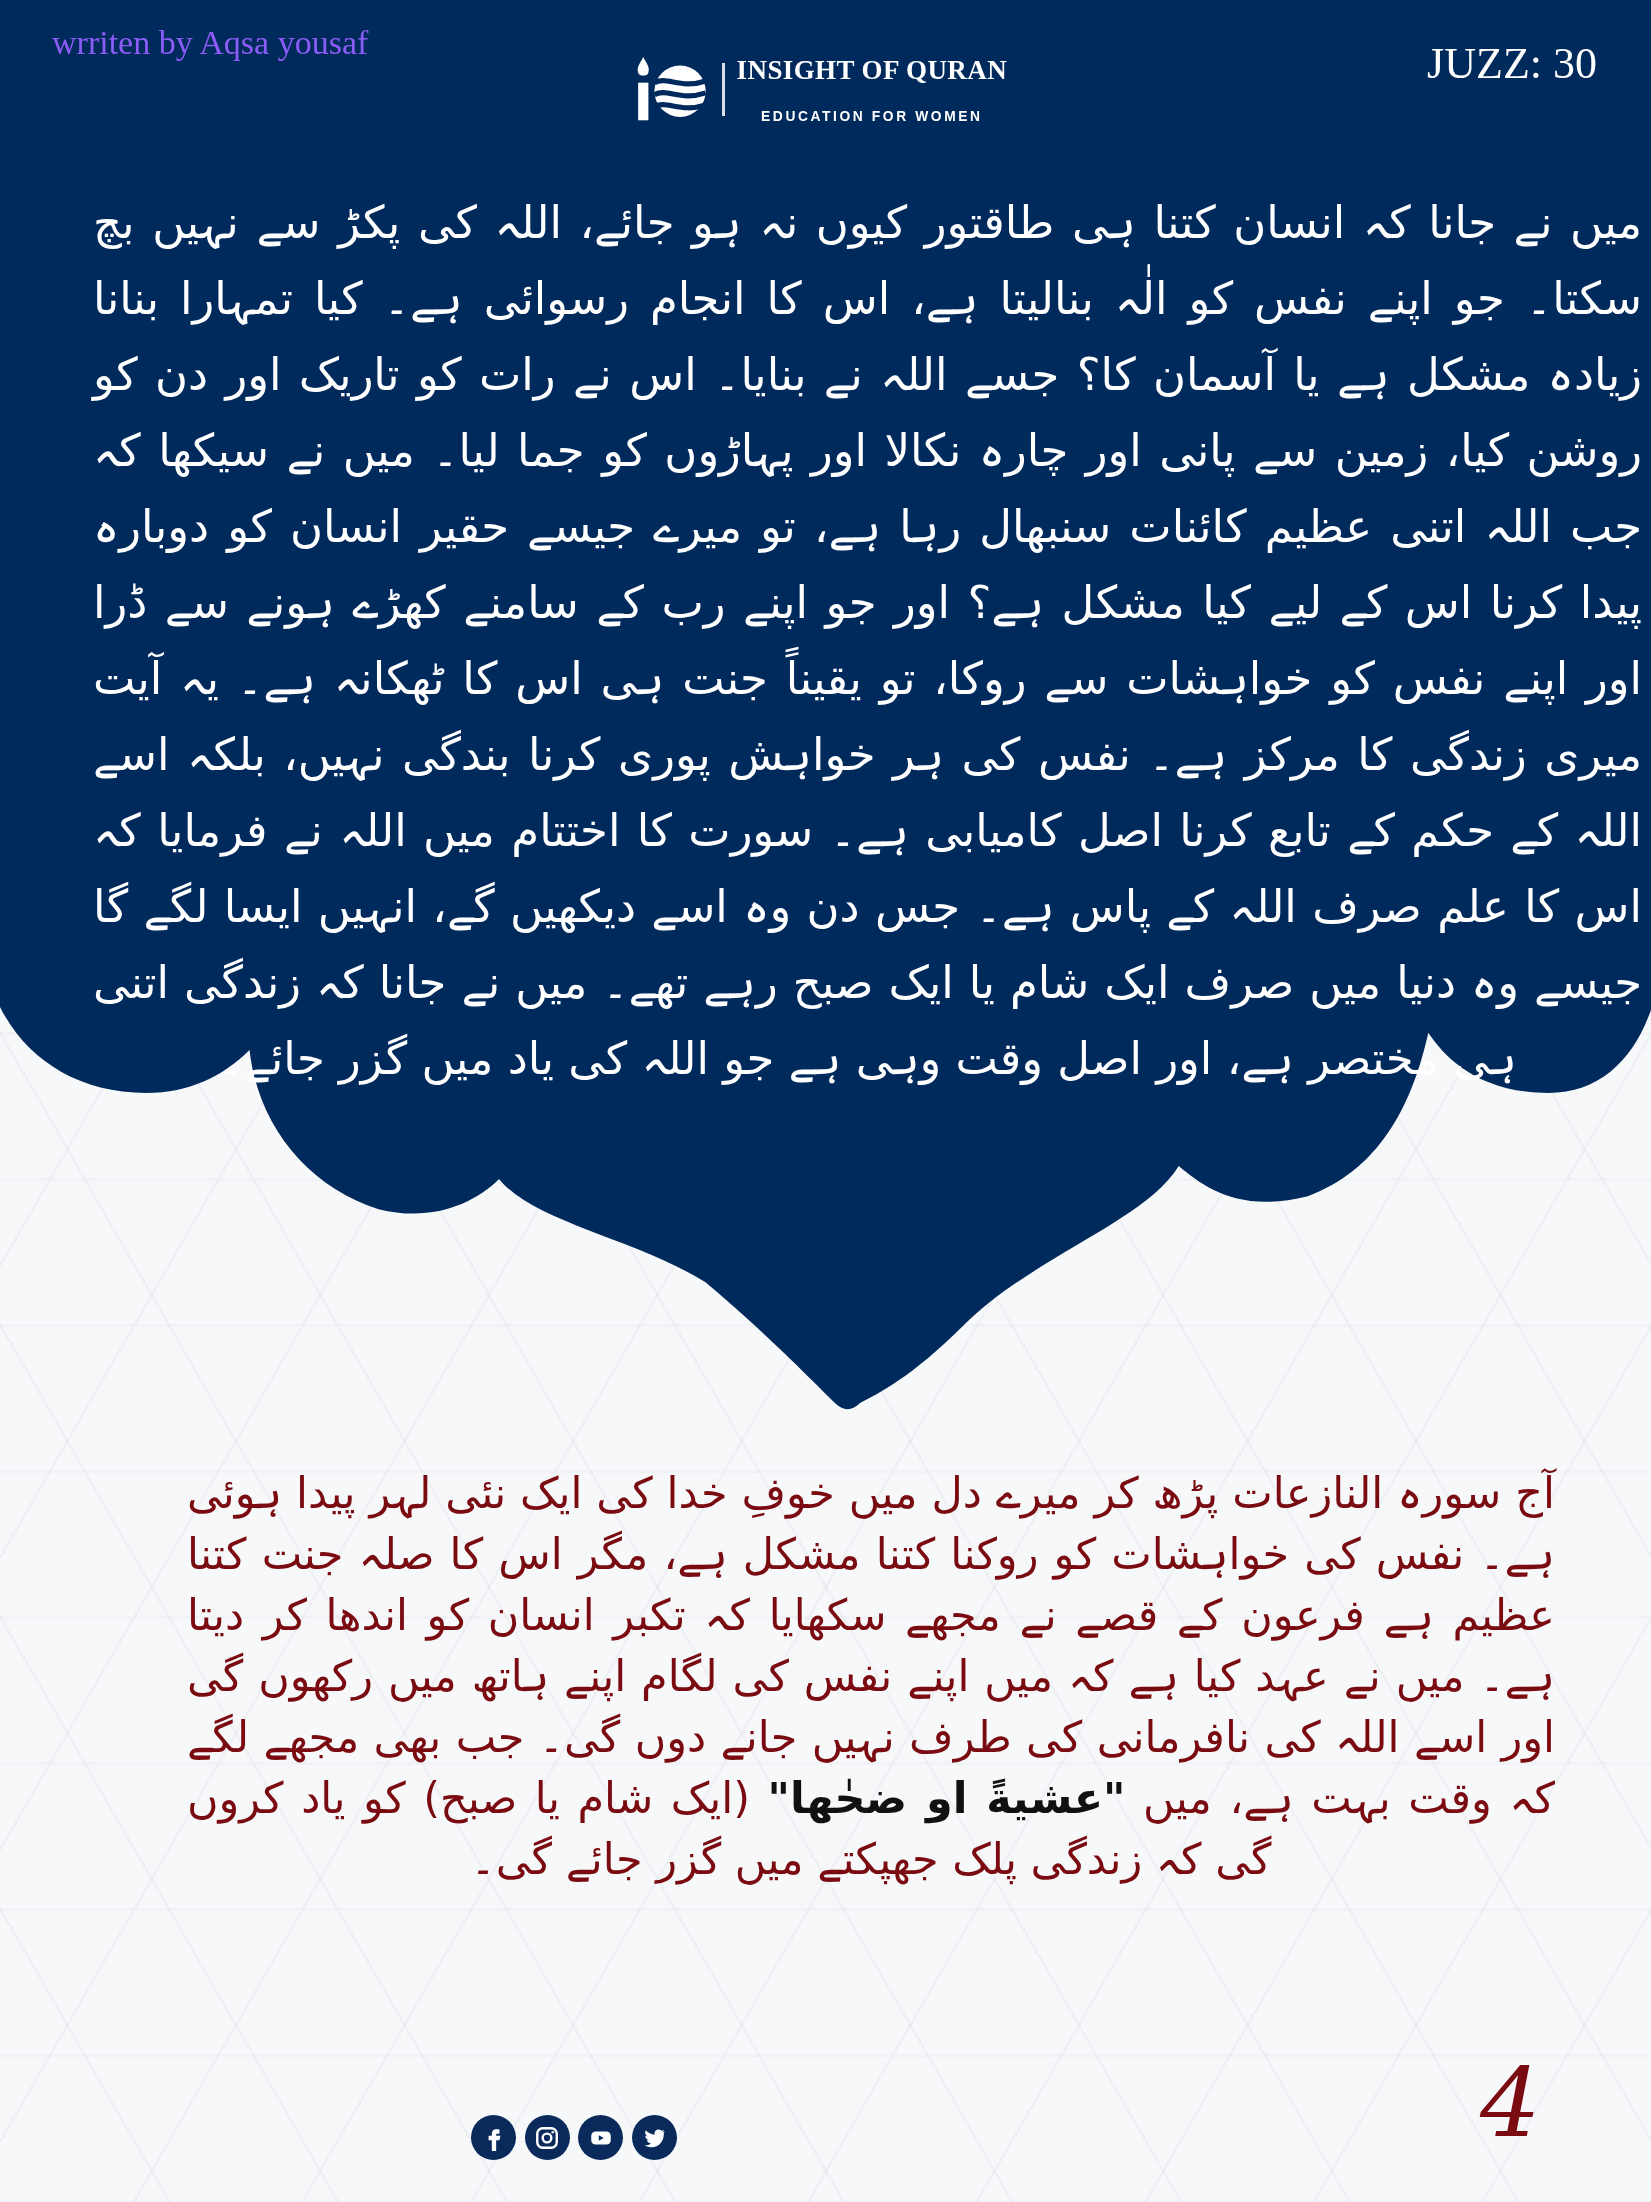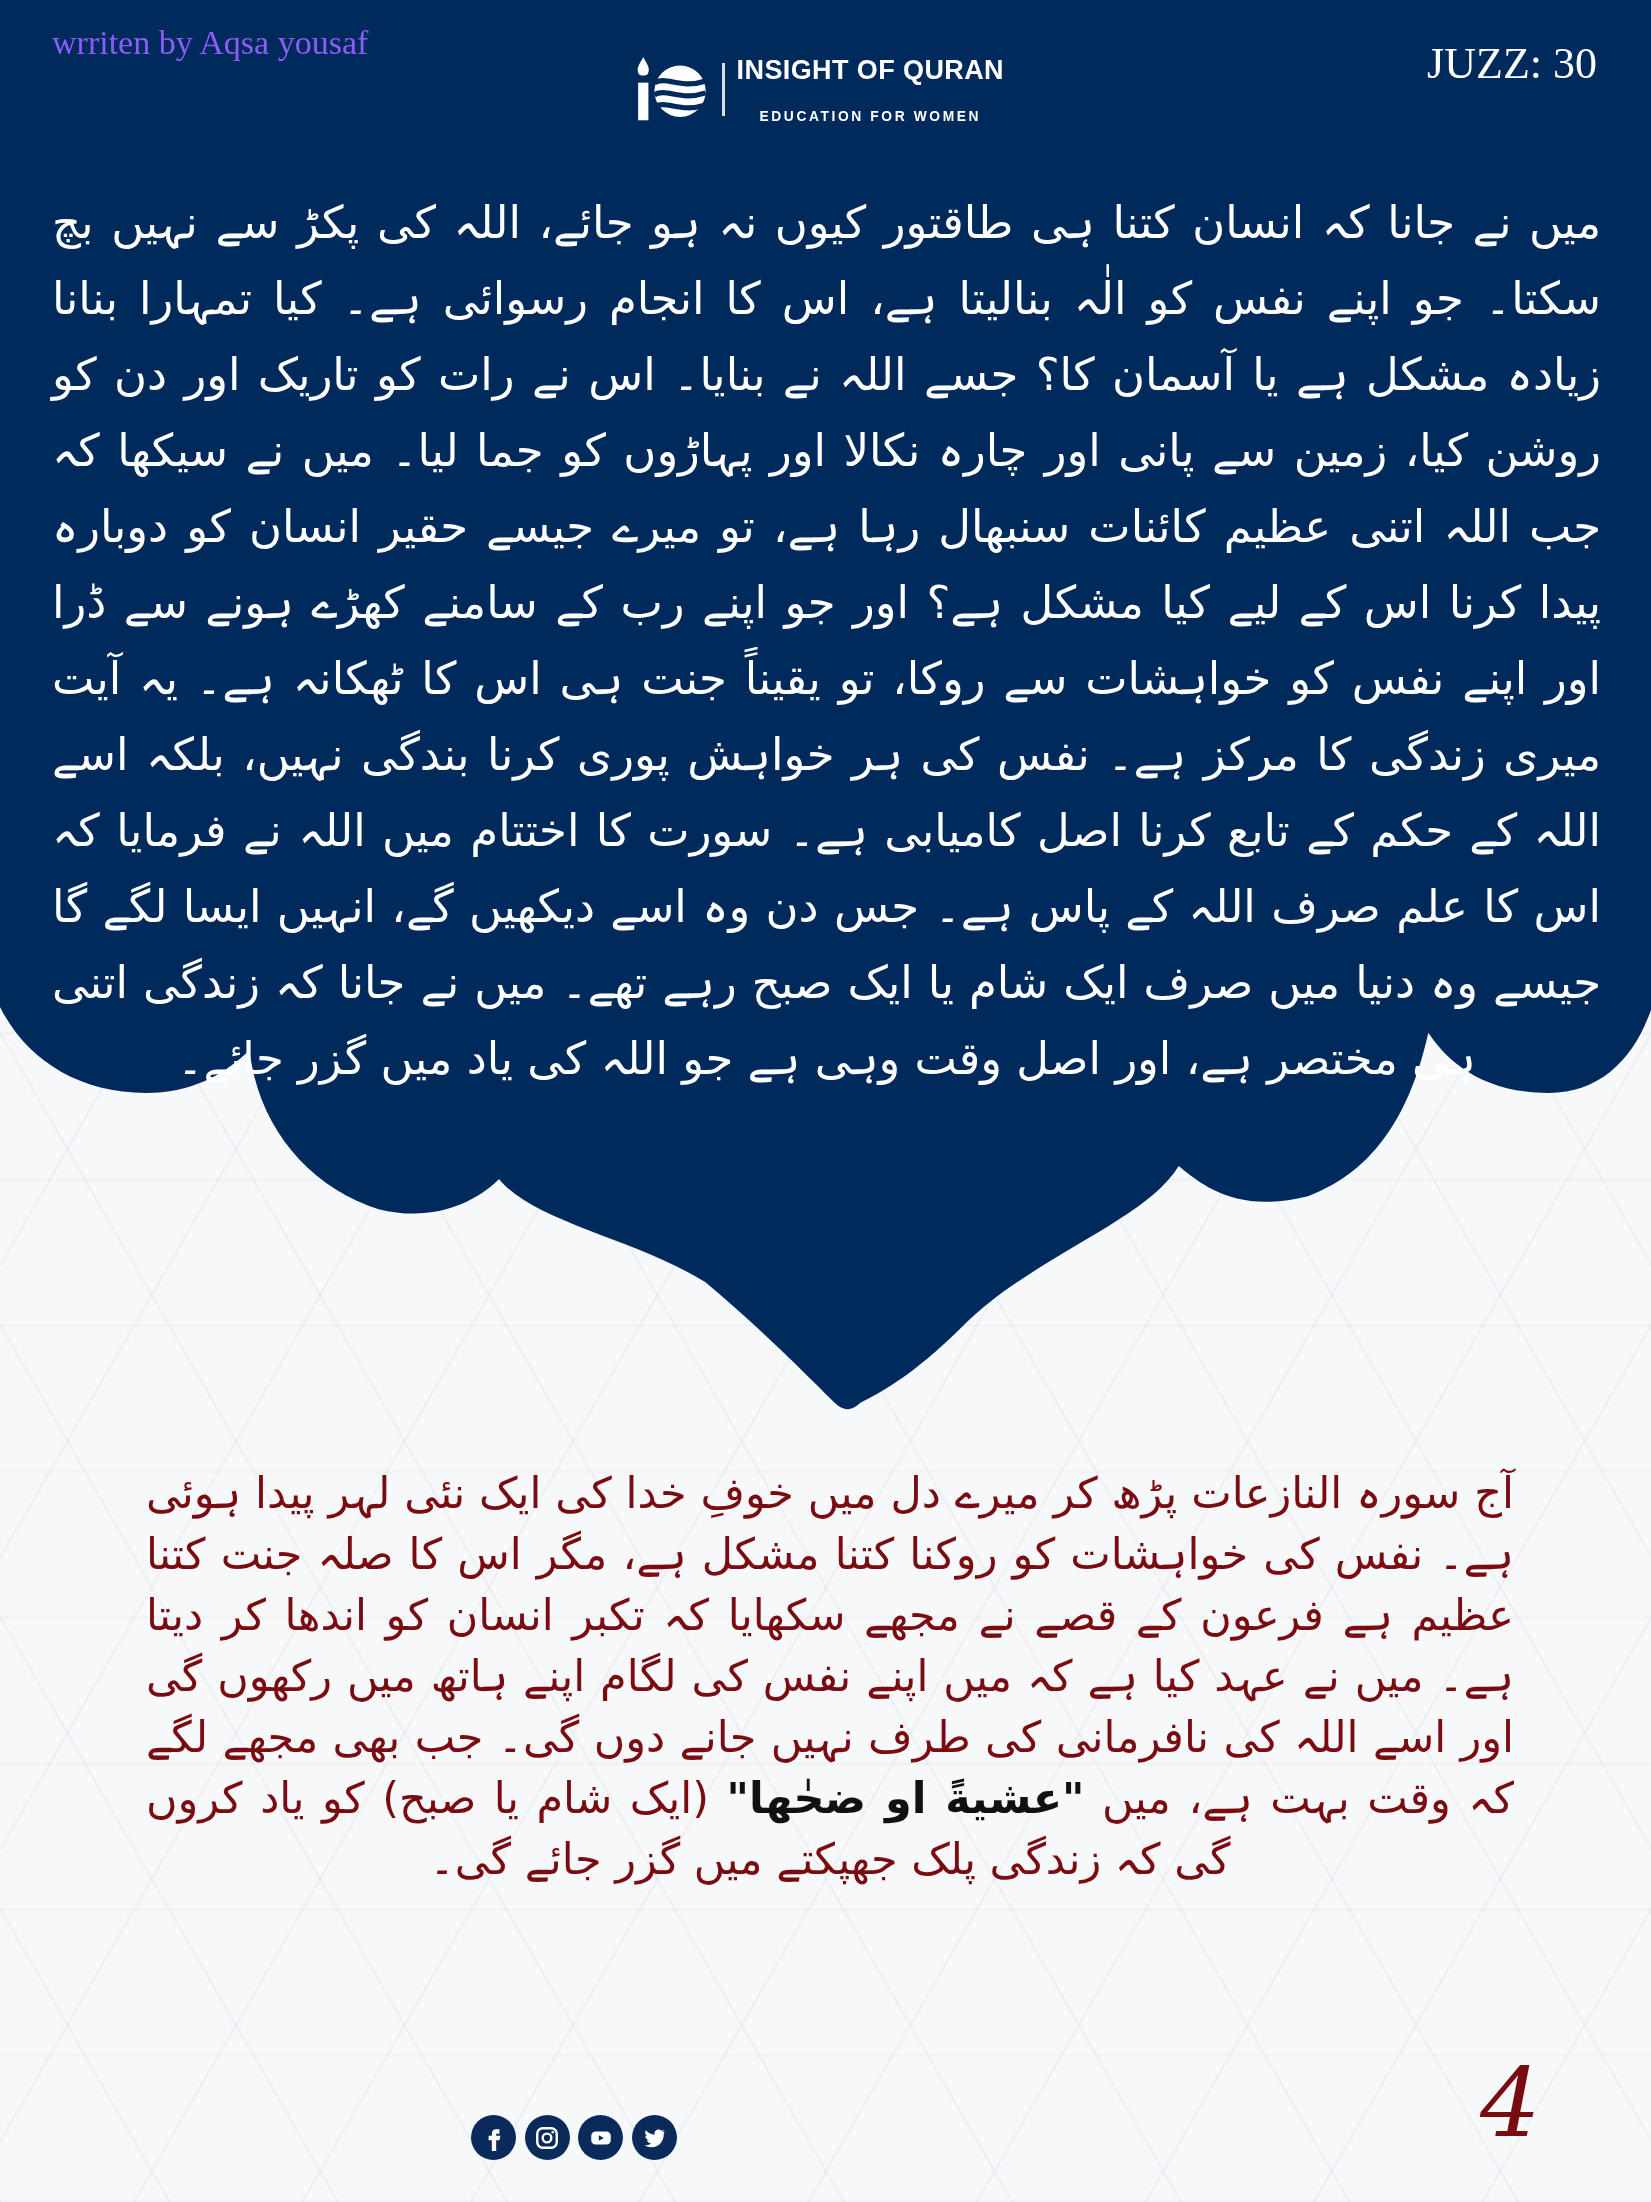--- a/index.html
+++ b/index.html
@@ -24,26 +24,27 @@
     position: absolute; right: 55px; top: 38px; z-index: 3;
     color: #ffffff; font-family: "Liberation Serif", serif; font-size: 44px;
   }
   .logo {
     position: absolute; left: 633px; top: 55px; z-index: 3;
     display: flex; align-items: center; gap: 12px;
   }
   .logo-mark { width: 77px; height: 69px; }
   .logo-divider { width: 2.6px; height: 53px; background: rgba(255,255,255,0.85); }
   .logo-text { display: flex; flex-direction: column; align-items: center; }
-  .logo-title { color: #fff; font-family: Liberation Sans, sans-serif; font-weight: bold; font-size: 27px; letter-spacing: 0.4px; }
+  .logo-title { color: #fff; font-family: Liberation Serif, serif; font-weight: bold; font-size: 27px; letter-spacing: 0.4px; }
   .logo-sub { color: #fff; font-family: "Liberation Sans", sans-serif; font-weight: bold; font-size: 13.8px; letter-spacing: 2.6px; margin-top: 23px; }
 
   .urdu {
     direction: rtl; text-align: justify; text-align-last: center;
     font-family: "DejaVu Sans", sans-serif;
+    margin-left: 41px;
   }
   .top-text {
     position: absolute; left: 52px; top: 185px; width: 1549px; z-index: 3;
     color: #ffffff; font-size: 45px; line-height: 76px;
   }
   .bottom-text {
     position: absolute; left: 146px; top: 1463px; width: 1368px; z-index: 3;
     color: #7a0b10; font-size: 43px; line-height: 61px;
   }
   .bottom-text .quote { color: #111111; font-weight: bold; }

